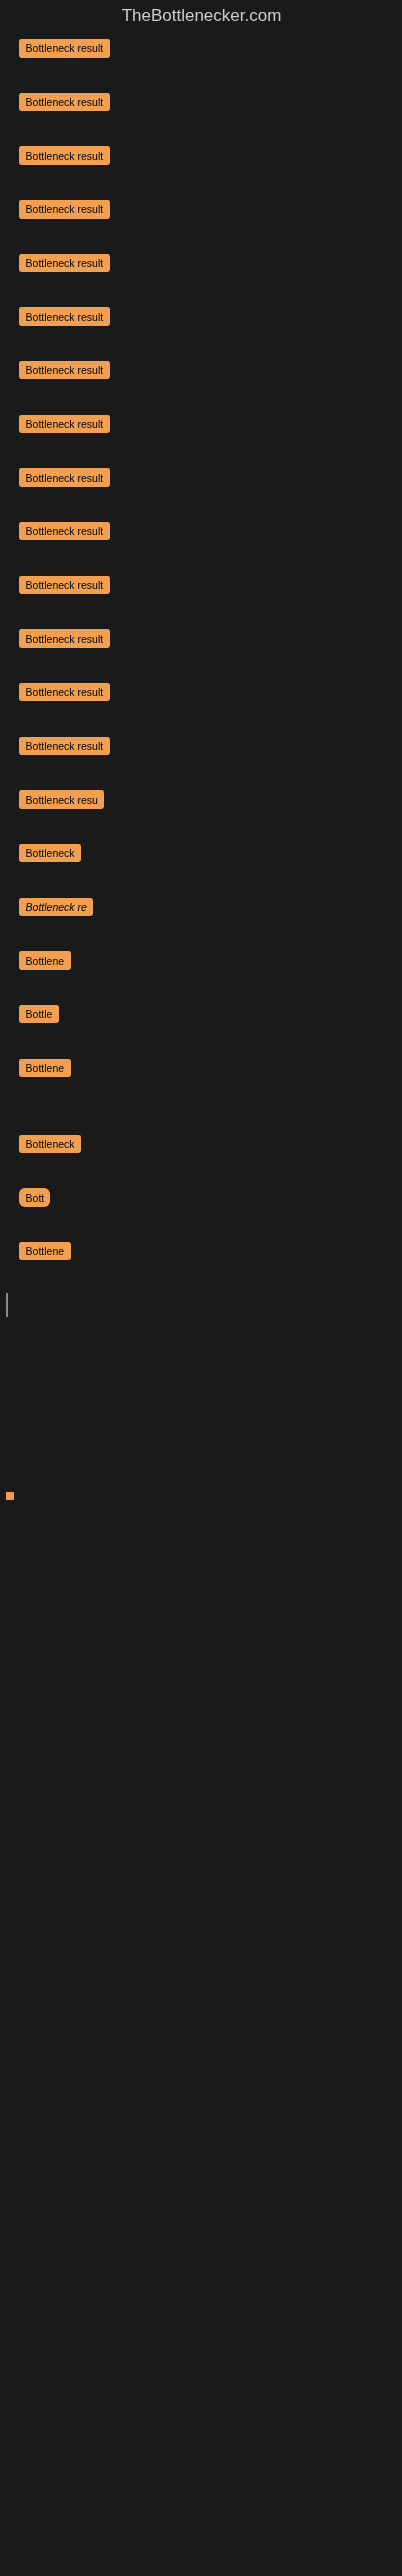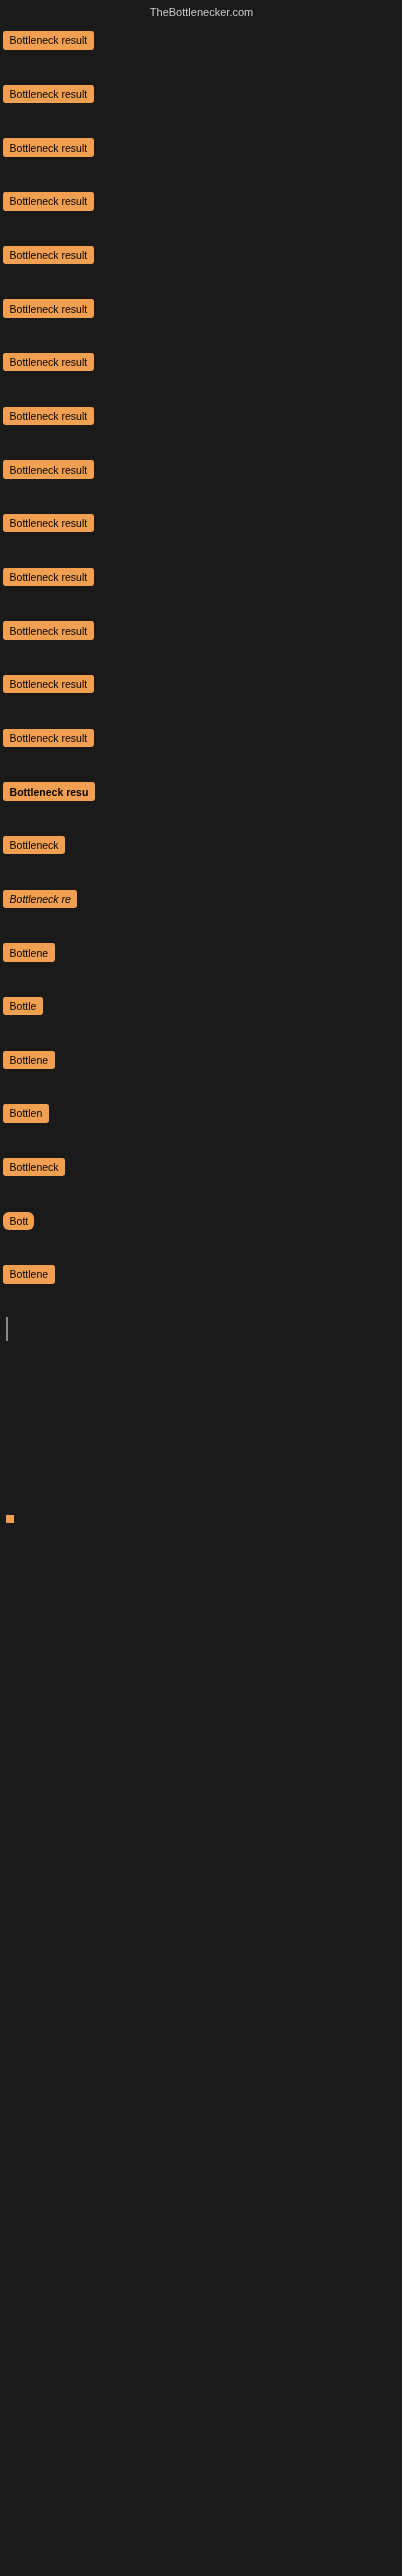--- a/index.html
+++ b/index.html
@@ -12,40 +12,41 @@
       width: 403px;
       min-height: 2576px;
       background-color: #1a1a1a;
       font-family: Arial, sans-serif;
       position: relative;
     }
 
     .site-title {
       text-align: center;
       color: #cccccc;
-      font-size: 11px;
+      font-size: 17px;
       padding: 6.4px 0;
       background-color: #1a1a1a;
     }
 
     .bottleneck-item {
       display: flex;
       align-items: center;
       padding: 6.4px 3.2px;
     }
 
     .bottleneck-badge {
       background-color: #f0a050;
       color: #000;
       font-size: 10.5px;
       font-weight: normal;
       padding: 3.2px 6.4px;
       border-radius: 2.4px;
       white-space: nowrap;
       overflow: hidden;
+      margin-left: 16px;
     }
 
     .cursor-line {
       width: 1.6px;
       height: 24px;
       background-color: #888;
       margin: 3.2px 3.2px;
     }
 
     .small-square {
@@ -113,21 +114,21 @@
     <div style="height: 22.5px;"></div>
     <div class="bottleneck-item">
       <div class="bottleneck-badge" style="max-width: 105px;">Bottleneck result</div>
     </div>
     <div style="height: 22.5px;"></div>
     <div class="bottleneck-item">
       <div class="bottleneck-badge" style="max-width: 105px;">Bottleneck result</div>
     </div>
     <div style="height: 22.5px;"></div>
     <div class="bottleneck-item">
-      <div class="bottleneck-badge" style="max-width: 93px; font-weight: bold;">Bottleneck resu</div>
+      <div class="bottleneck-badge" style="max-width: 93px;">Bottleneck resu</div>
     </div>
     <div style="height: 22.5px;"></div>
     <div class="bottleneck-item">
       <div class="bottleneck-badge" style="max-width: 63px;">Bottleneck</div>
     </div>
     <div style="height: 22.5px;"></div>
     <div class="bottleneck-item">
       <div class="bottleneck-badge" style="max-width: 76px; font-style: italic;">Bottleneck re</div>
     </div>
     <div style="height: 22.5px;"></div>
@@ -136,23 +137,20 @@
     </div>
     <div style="height: 22.5px;"></div>
     <div class="bottleneck-item">
       <div class="bottleneck-badge" style="max-width: 40px;">Bottle</div>
     </div>
     <div style="height: 22.5px;"></div>
     <div class="bottleneck-item">
       <div class="bottleneck-badge" style="max-width: 52px;">Bottlene</div>
     </div>
     <div style="height: 22.5px;"></div>
-    <div class="bottleneck-item">
-      <div class="bottleneck-badge" style="max-width: 48px;">Bottlen</div>
-    </div>
     <div style="height: 22.5px;"></div>
     <div class="bottleneck-item">
       <div class="bottleneck-badge" style="max-width: 63px;">Bottleneck</div>
     </div>
     <div style="height: 22.5px;"></div>
     <div class="bottleneck-item">
       <div class="bottleneck-badge" style="max-width: 31px; border-radius: 6px;">Bott</div>
     </div>
     <div style="height: 22.5px;"></div>
     <div class="bottleneck-item">

